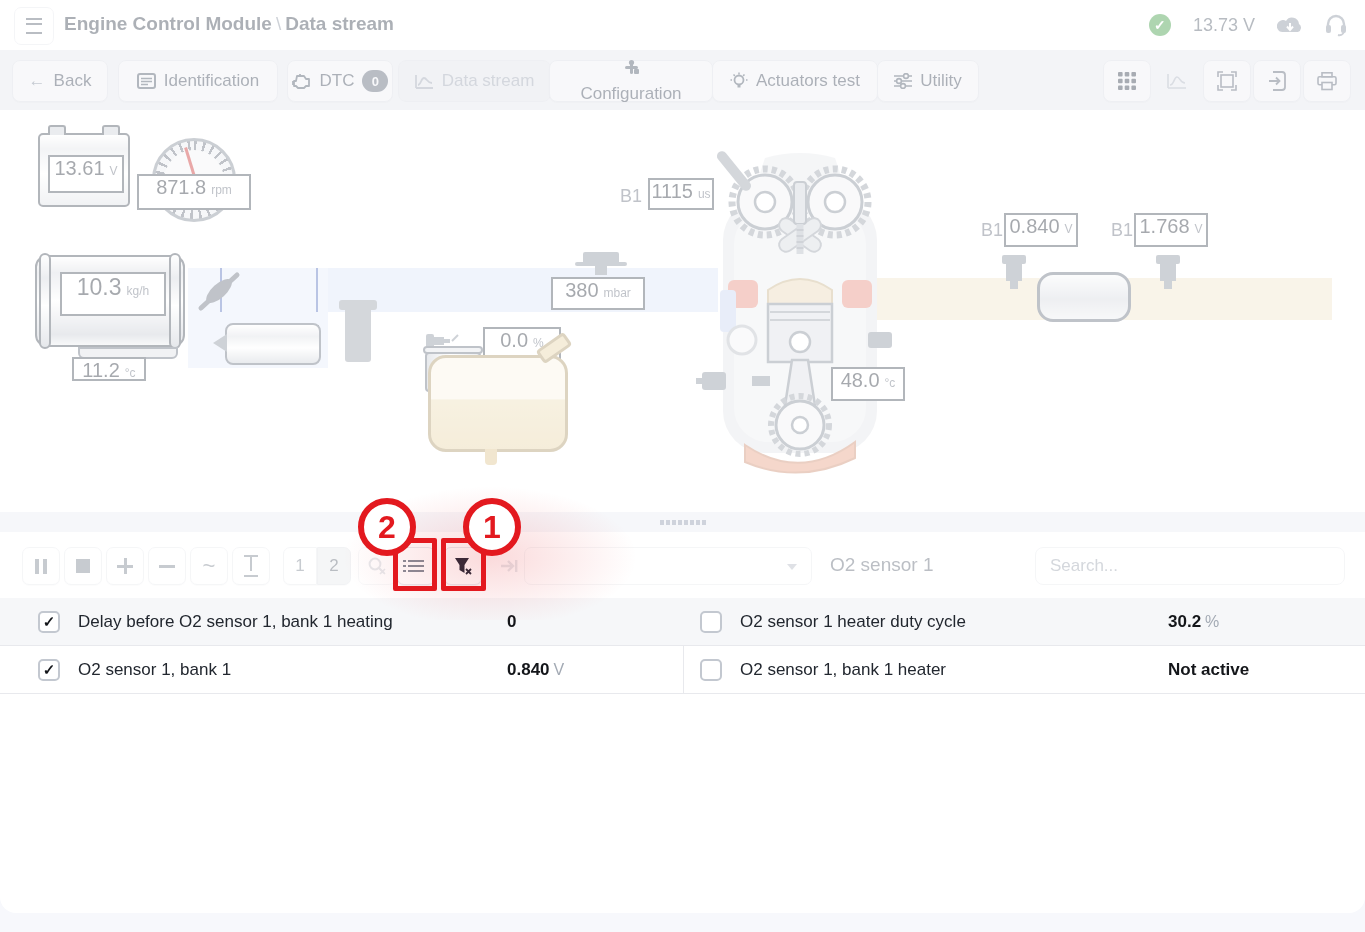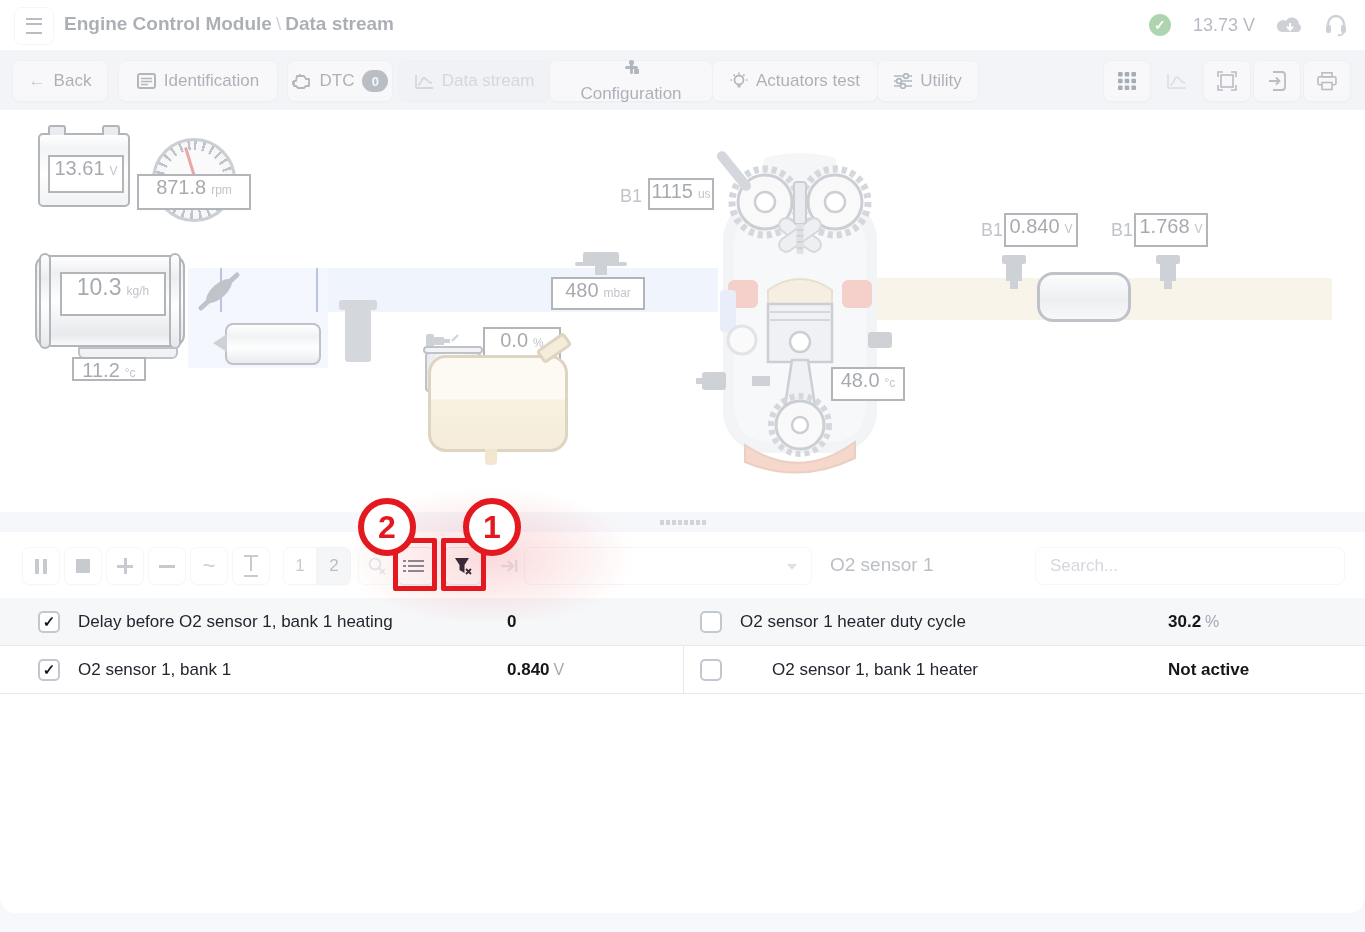--- a/index.html
+++ b/index.html
@@ -338,21 +338,21 @@
       <span class="u">%</span>
     </div>
 
     <div class="tank">
       <div class="neck"></div>
           <div class="drain"></div>
     </div>
 
     <div class="mapsensor"></div>
     <div class="lblbox" style="left:551px;top:167px;width:94px;height:33px;">
-      <span class="v">480</span>
+      <span class="v">380</span>
       <span class="u">mbar</span>
     </div>
 
     <span class="bank" style="left:620px;top:76px;">B1</span>
     <div class="lblbox" style="left:648px;top:68px;width:66px;height:32px;">
       <span class="v">1115</span>
       <span class="u">us</span>
     </div>
 
     <svg class="abs" style="left:690px;top:30px;" width="220" height="345" viewBox="0 0 220 345">
@@ -484,21 +484,21 @@
       <span class="cell-val" style="left:507px;"><span>0</span><span class="u"></span></span>
       <span class="chk" style="left:700px;"></span>
       <span class="cell-lbl" style="left:740px;">O2 sensor 1 heater duty cycle</span>
       <span class="cell-val" style="left:1168px;"><span>30.2</span><span class="u">%</span></span>
     </div>
     <div class="drow">
       <span class="chk" style="left:38px;">✓</span>
       <span class="cell-lbl" style="left:78px;">O2 sensor 1, bank 1</span>
       <span class="cell-val" style="left:507px;"><span>0.840</span><span class="u">V</span></span>
       <span class="chk" style="left:700px;"></span>
-      <span class="cell-lbl" style="left:740px;margin-left:32px;">O2 sensor 1, bank 1 heater</span>
+      <span class="cell-lbl" style="left:740px;">O2 sensor 1, bank 1 heater</span>
       <span class="cell-val" style="left:1168px;"><span>Not active</span><span class="u"></span></span>
     </div>
   </div>
 
   <div class="glow"></div>
   <div class="redbox" style="left:393px;top:538px;width:44px;height:53px;"></div>
   <div class="redbox" style="left:441px;top:538px;width:45px;height:53px;"></div>
   <div class="redcircle" style="left:358px;top:498px;">
     <span>2</span>
   </div>

